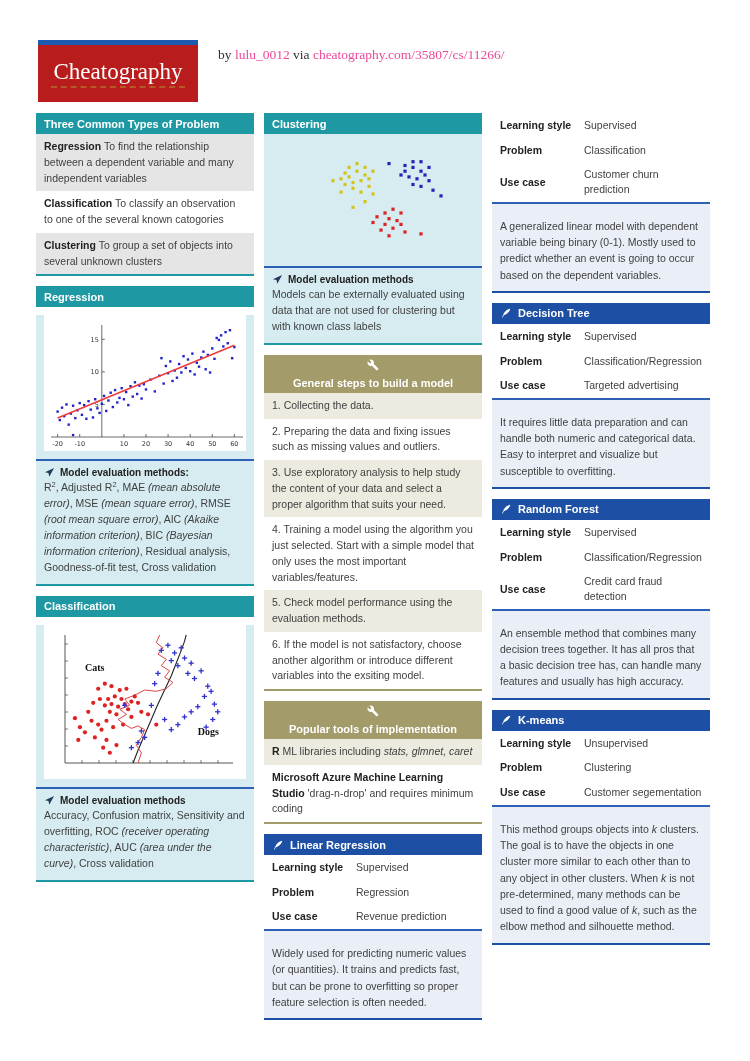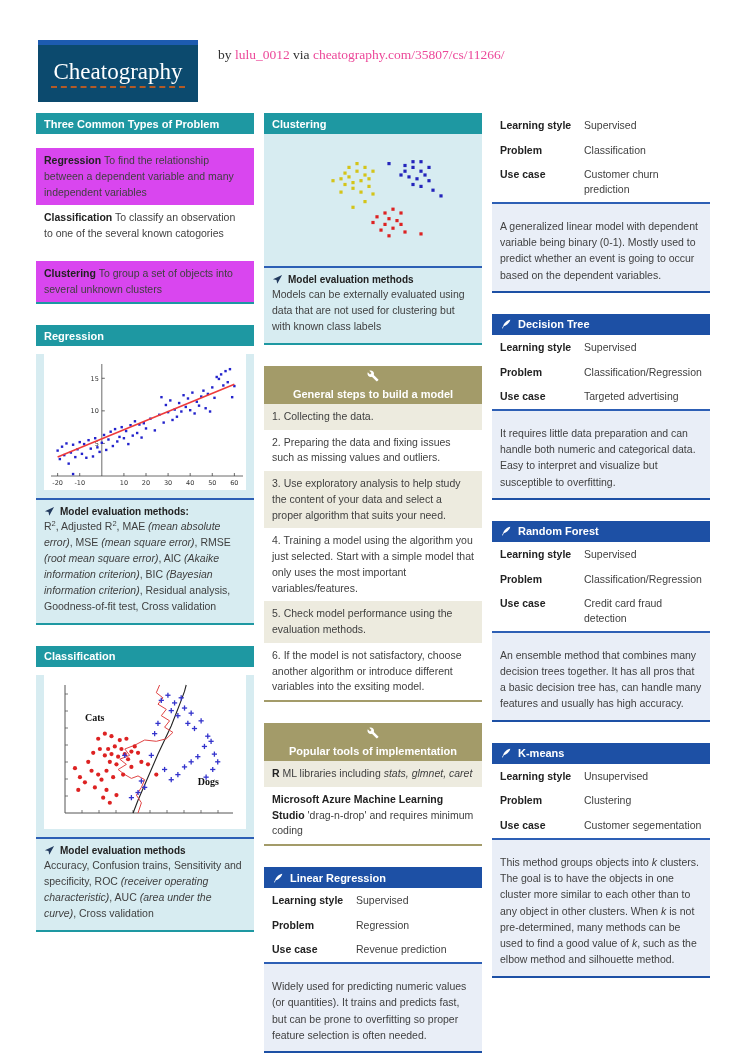--- a/index.html
+++ b/index.html
@@ -2,49 +2,49 @@
 <html><head>
 <meta charset="utf-8">
 <style>
   * { box-sizing: border-box; margin: 0; padding: 0; }
   body { background:#fff; }
   .page { width:750px; height:1061px; background:#fff; position:relative;
           font-family:"Liberation Sans", sans-serif; overflow:hidden; }
 
   
   .hdr { display:flex; gap:20px; padding:40px 0 0 38px; }
-  .logo { width:160px; height:62px; background:#0c4a6e; position:relative;
+  .logo { width:160px; height:62px; background:#b91c1c; position:relative;
           display:flex; align-items:center; justify-content:center; cursor:pointer; }
   .logo-bar { position:absolute; top:0; left:0; right:0; height:5px; background:#1d5bb0; }
   .logo-text { font-family:"Liberation Serif", serif; font-size:23px; color:#fff;
                border-bottom:2px dashed #b35a26; padding:4px 2px 1px 2px; }
   .titleblock { padding-top:7px; }
   .title { font-family:"Liberation Serif", serif; font-weight:bold; font-size:17px;
            color:#2a5cab; margin-bottom:3px; }
   .byline { font-family:"Liberation Serif", serif; font-size:13.5px; color:#333; }
   .byline a { color:#ec4899; text-decoration:none; cursor:pointer; }
 
   
   .cols { display:flex; gap:10px; padding:11px 0 0 36px; align-items:flex-start; }
-  .col { width:218px; display:flex; flex-direction:column; gap:21px; }
+  .col { width:218px; display:flex; flex-direction:column; gap:10px; }
 
   .card { width:100%; }
   .card-h { color:#fff; font-size:11px; font-weight:bold; padding:4px 8px;
             display:flex; align-items:center; gap:6px; min-height:21px; }
   .teal  .card-h { background:#1e98a2; }
   .olive .card-h { background:#a39b69;flex-direction:column; }
   .blue  .card-h { background:#1d50a5; }
   .teal  { border-bottom:2px solid #1e98a2; }
   .olive { border-bottom:2px solid #a39b69; }
   .blue  { border-bottom:2px solid #1d50a5; }
 
   .row { padding:5px 8px; font-size:10.5px; line-height:1.5; color:#3f3f3f; background:#fff; }
-  .tint-teal  { background:#d946ef;margin-top:14px; }
+  .tint-teal  { background:#e5e5e5; }
   .tint-olive { background:#edebdf; }
-  .tint-blue  { background:#e9eef7; }
+  .tint-blue  { background:#e9eef7;align-items:center; }
 
   .chartbody { background:#d7ecf1; }
   .chartwrap { background:#fff; margin:8px; display:flex; justify-content:center; padding:2px 0; }
   .clusterwrap { padding:12px 0 10px 0; display:flex; justify-content:center; }
 
   .divider { height:2px; background:#2d5fb5; }
 
   .evalblock { background:#d7ecf1; padding:6px 8px 8px 8px; }
   .evallabel { font-size:10px; font-weight:bold; color:#222;
                display:flex; align-items:center; gap:5px; margin-bottom:2px; }
@@ -349,21 +349,21 @@
               </svg>
           </div>
           <div class="divider"></div>
           <div class="evalblock">
             <div class="evallabel">
               <svg class="dart" viewBox="0 0 24 24">
                   <path d="M22 2 L2 11.5 L9.8 13.2 L11.5 21 Z" fill="#223a5e"></path>
                 </svg>
               <span>Model evaluation methods</span>
             </div>
-            <p class="evaltext"><span>Accuracy, Confusion trains, Sensitivity and specificity, ROC </span><span class="i">(receiver operating characteristic)</span><span>, AUC </span><span class="i">(area under the curve)</span><span>, Cross validation</span></p>
+            <p class="evaltext"><span>Accuracy, Confusion matrix, Sensitivity and overfitting, ROC </span><span class="i">(receiver operating characteristic)</span><span>, AUC </span><span class="i">(area under the curve)</span><span>, Cross validation</span></p>
           </div>
         </div>
       </div>
 
     </div>
 
     <div class="col">
 
       <div class="card teal">
         <div class="card-h">Clustering</div>

